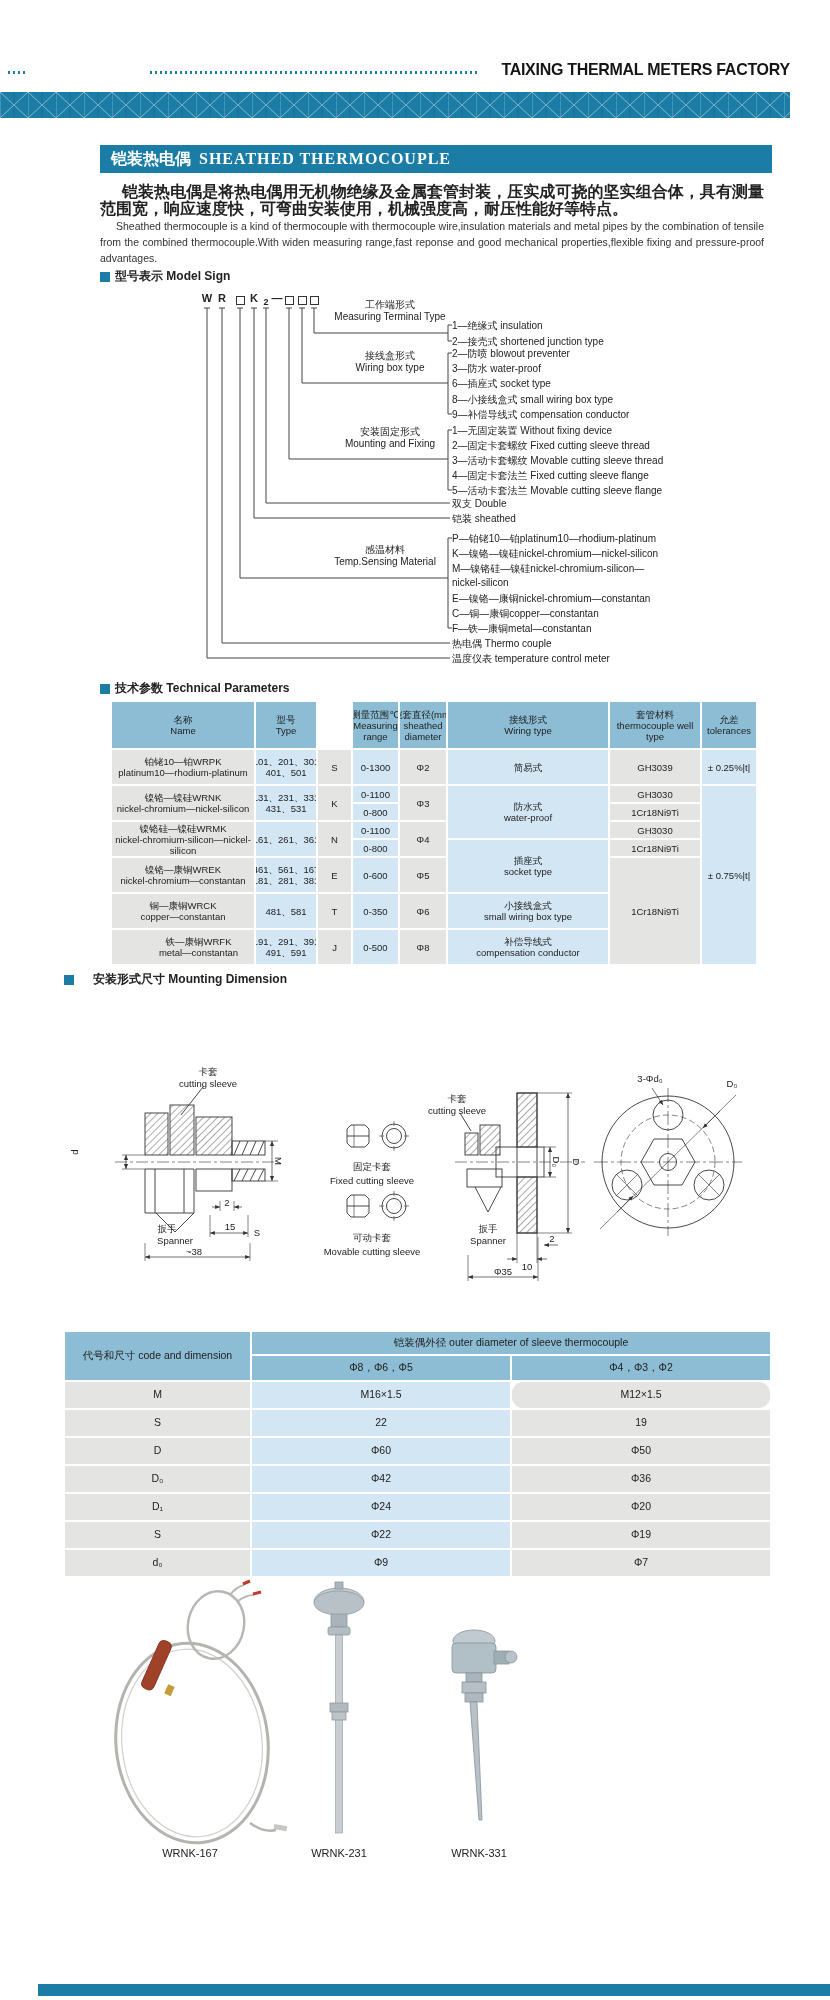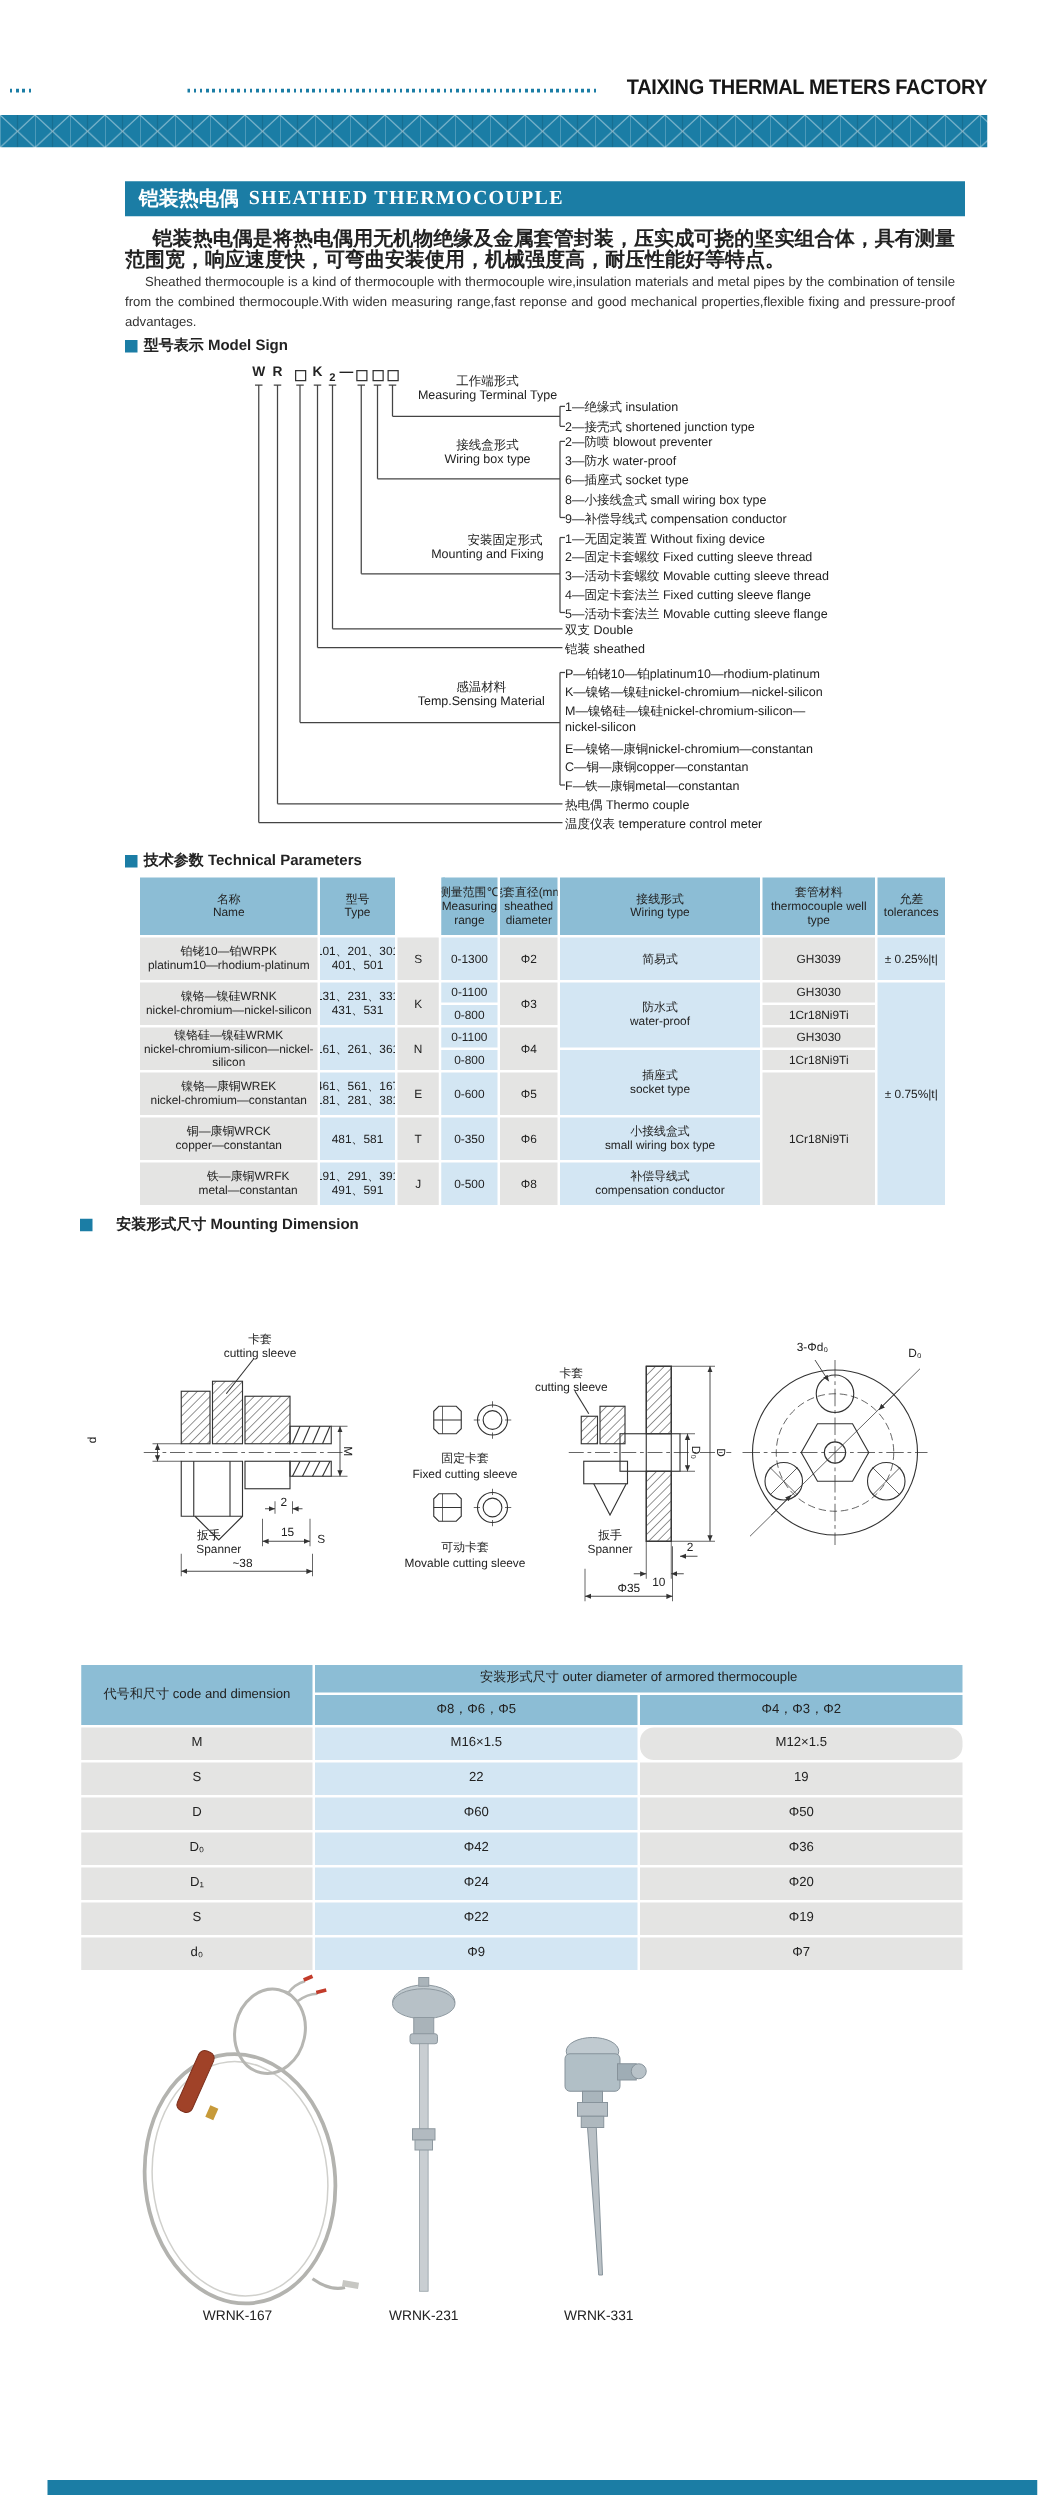--- a/index.html
+++ b/index.html
@@ -150,21 +150,21 @@
       <div class="ms-glabel" style="left: 290px; top: 21px;">Measuring Terminal Type</div>
       <div class="ms-item" style="left: 352px; top: 29px;">1—绝缘式 insulation</div>
       <div class="ms-item" style="left: 352px; top: 45px;">2—接壳式 shortened junction type</div>
       <div class="ms-glabel" style="left: 290px; top: 59px;">接线盒形式</div>
       <div class="ms-glabel" style="left: 290px; top: 72px;">Wiring box type</div>
       <div class="ms-item" style="left: 352px; top: 57px;">2—防喷 blowout preventer</div>
       <div class="ms-item" style="left: 352px; top: 72px;">3—防水 water-proof</div>
       <div class="ms-item" style="left: 352px; top: 87px;">6—插座式 socket type</div>
       <div class="ms-item" style="left: 352px; top: 103px;">8—小接线盒式 small wiring box type</div>
       <div class="ms-item" style="left: 352px; top: 118px;">9—补偿导线式 compensation conductor</div>
-      <div class="ms-glabel" style="left: 304px; top: 135px;">安装固定形式</div>
+      <div class="ms-glabel" style="left: 290px; top: 135px;">安装固定形式</div>
       <div class="ms-glabel" style="left: 290px; top: 148px;">Mounting and Fixing</div>
       <div class="ms-item" style="left: 352px; top: 134px;">1—无固定装置 Without fixing device</div>
       <div class="ms-item" style="left: 352px; top: 149px;">2—固定卡套螺纹 Fixed cutting sleeve thread</div>
       <div class="ms-item" style="left: 352px; top: 164px;">3—活动卡套螺纹 Movable cutting sleeve thread</div>
       <div class="ms-item" style="left: 352px; top: 179px;">4—固定卡套法兰 Fixed cutting sleeve flange</div>
       <div class="ms-item" style="left: 352px; top: 194px;">5—活动卡套法兰 Movable cutting sleeve flange</div>
       <div class="ms-glabel" style="left: 285px; top: 253px;">感温材料</div>
       <div class="ms-glabel" style="left: 285px; top: 266px;">Temp.Sensing Material</div>
       <div class="ms-item" style="left: 352px; top: 242px;">P—铂铑10—铂platinum10—rhodium-platinum</div>
       <div class="ms-item" style="left: 352px; top: 257px;">K—镍铬—镍硅nickel-chromium—nickel-silicon</div>
@@ -479,21 +479,21 @@
     <line x1="592" y1="33" x2="603" y2="50" marker-end="url(#ar)" stroke-width="0.7"></line>
   </g>
 </svg>
 <div id="drawing-labels"></div>
 
 <div id="dim-table" class="grid-table" style="left: 65px; top: 1332px; grid-template-columns: 185px 258px 258px; grid-template-rows: 22px 24px repeat(7, 26px);">
     <div class="cell hdr" style="grid-area: 1 / 1 / span 2 / span 1;">
       <div class="ln">代号和尺寸 code and dimension</div>
     </div>
     <div class="cell hdr" style="grid-area: 1 / 2 / span 1 / span 2;">
-      <div class="ln">安装形式尺寸 outer diameter of armored thermocouple</div>
+      <div class="ln">铠装偶外径 outer diameter of sleeve thermocouple</div>
     </div>
     <div class="cell hdr" style="grid-area: 2 / 2 / span 1 / span 1;">
       <div class="ln">Φ8，Φ6，Φ5</div>
     </div>
     <div class="cell hdr" style="grid-area: 2 / 3 / span 1 / span 1;">
       <div class="ln">Φ4，Φ3，Φ2</div>
     </div>
     <div class="cell gray" style="grid-area: 3 / 1 / span 1 / span 1;">
       <div class="ln">M</div>
     </div>

